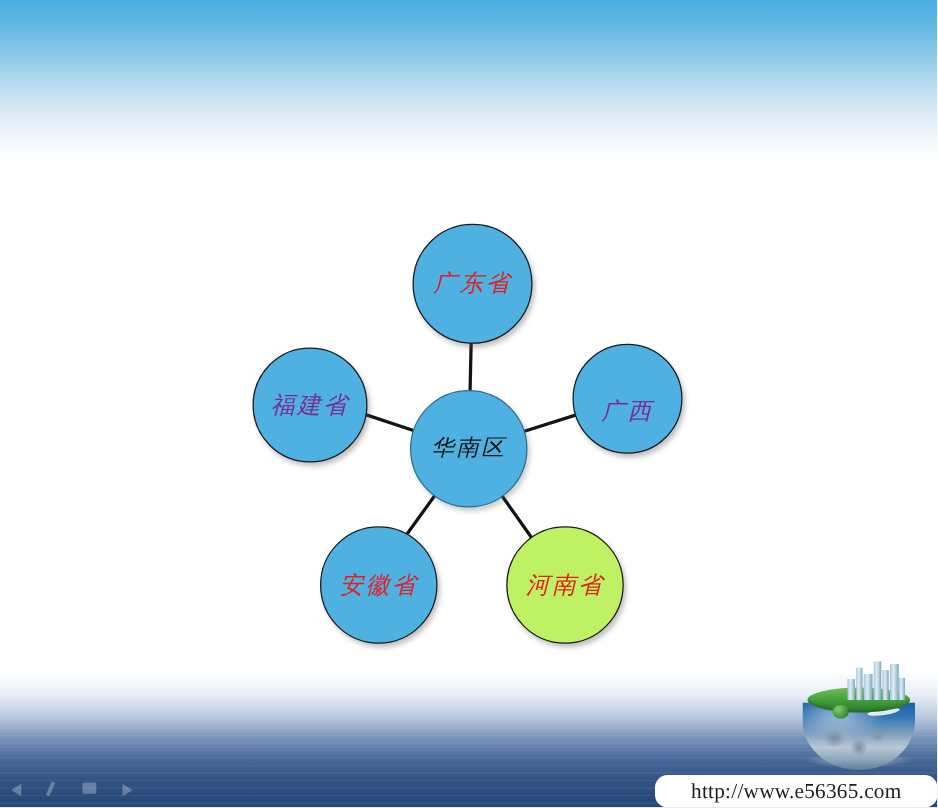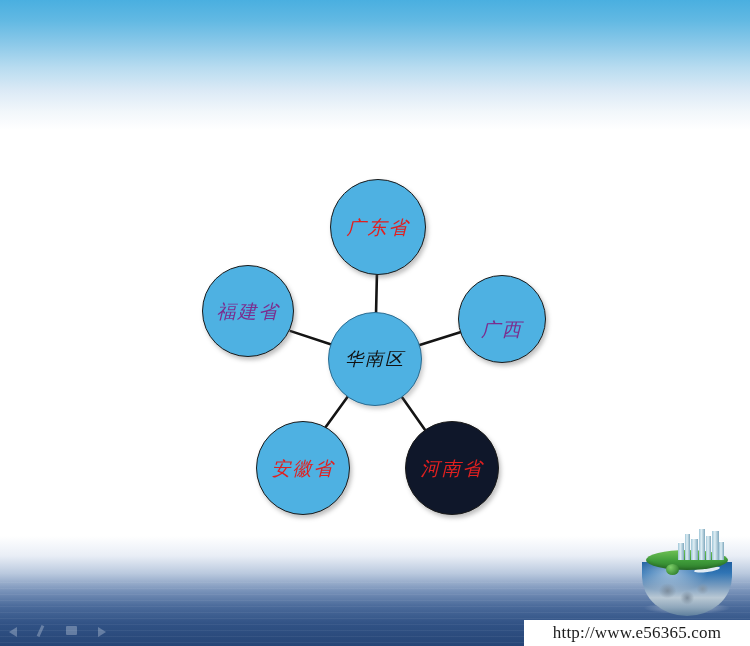--- a/index.html
+++ b/index.html
@@ -186,20 +186,21 @@
 
   
   .url-box {
     position: absolute;
     left: 524px; top: 620px;
     width: 226px; height: 26px;
     background: #ffffff;
     display: flex;
     align-items: center;
     justify-content: center;
+    border-radius: 10px;
   }
   .url-box span {
     font-family: "Liberation Serif", "DejaVu Serif", serif;
     font-size: 17px;
     color: #1c1c1c;
     letter-spacing: 0.2px;
   }
 
   
   .nav-bar {
@@ -262,30 +263,30 @@
           <line x1="331.3263014964097" y1="344.55672962873393" x2="290.7242702752514" y2="331.1292862327603" stroke="#141414"></line>
           <line x1="418.8752326790639" y1="345.18102907746015" x2="460.9861955391359" y2="331.9177336884611" stroke="#141414"></line>
           <line x1="348.0050914887381" y1="396.2461395914879" x2="322.9949085112619" y2="430.7538604085121" stroke="#141414"></line>
           <line x1="401.54095814571383" y1="396.57096672575074" x2="425.45904185428617" y2="430.42903327424926" stroke="#141414"></line>
         </g>
     </svg>
     <div id="nodes">
         <div class="node" style="left: 330px; top: 179px; width: 96px; height: 96px; background: rgb(78, 177, 226);">
           <span class="label" style="color: rgb(224, 32, 32);">广东省</span>
         </div>
-        <div class="node" style="left: 202px; top: 265px; width: 92px; height: 92px; background: rgb(78, 177, 226); text-align: right;">
+        <div class="node" style="left: 202px; top: 278px; width: 92px; height: 92px; background: rgb(78, 177, 226); text-align: right;">
           <span class="label" style="color: rgb(123, 45, 142);">福建省</span>
         </div>
         <div class="node" style="left: 458px; top: 275px; width: 88px; height: 88px; background: rgb(78, 177, 226);">
           <span class="label" style="color: rgb(123, 45, 142); margin-top: 20px;">广西</span>
         </div>
         <div class="node" style="left: 256px; top: 421px; width: 94px; height: 94px; background: rgb(78, 177, 226);">
           <span class="label" style="color: rgb(224, 32, 32);">安徽省</span>
         </div>
-        <div class="node" style="left: 405px; top: 421px; width: 94px; height: 94px; background: #0f172a;">
+        <div class="node" style="left: 405px; top: 421px; width: 94px; height: 94px; background: #bef264;">
           <span class="label" style="color: rgb(224, 32, 32);">河南省</span>
         </div>
         <div class="node center" style="left: 328px; top: 312px; width: 94px; height: 94px; background: rgb(78, 177, 226);">
           <span class="label" style="color: rgb(17, 17, 17);">华南区</span>
         </div>
       </div>
   </div>
 
   <div class="globe-wrap">
     <div class="globe-shadow"></div>

